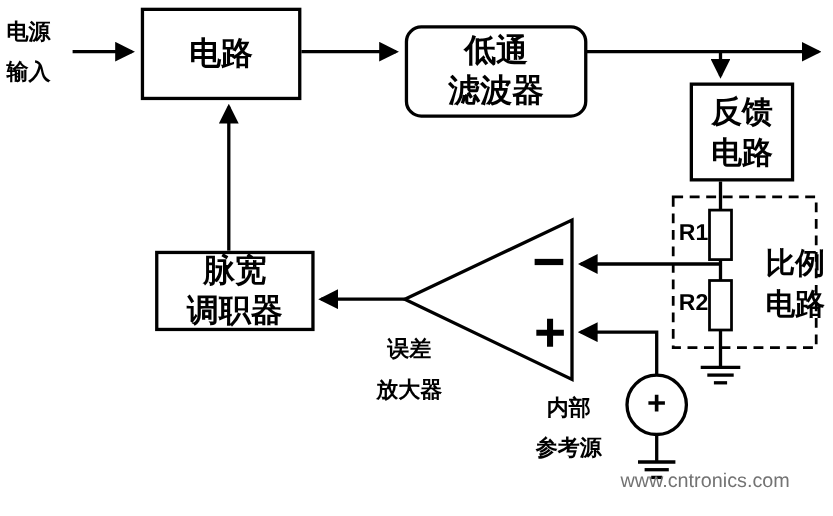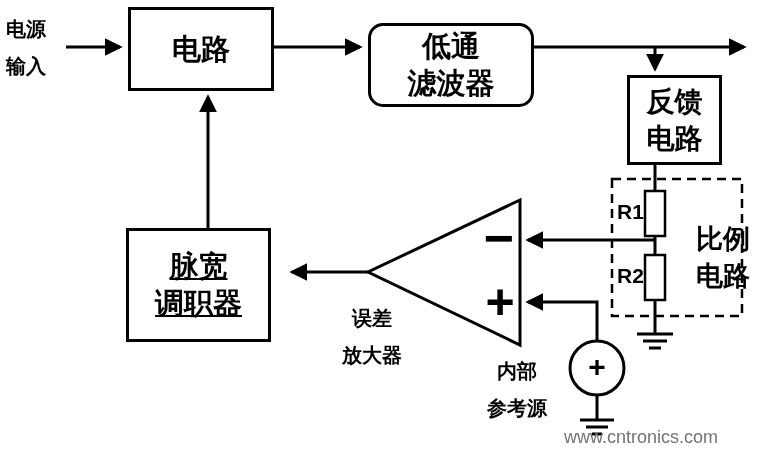--- a/index.html
+++ b/index.html
@@ -80,21 +80,21 @@
   <div class="block" style="left:368px; top:23px; width:166px; height:84px;border-radius:15px;">
     <span class="ln">低通</span>
     <span class="ln">滤波器</span>
   </div>
 
   <div class="block" style="left:611px; top:75px; width:95px; height:90px;margin-left:16px;">
     <span class="ln" style="font-size:28px;">反馈</span>
     <span class="ln" style="font-size:28px;">电路</span>
   </div>
 
-  <div class="block" style="left:126px; top:228px; width:145px; height:114px;text-decoration:underline;">
+  <div class="block" style="left:141px; top:228px; width:145px; height:73px;">
     <span class="ln">脉宽</span>
     <span class="ln">调职器</span>
   </div>
 
   <div class="txt" style="left:6px; top:11px;">
     <span class="ln">电源</span>
     <span class="ln">输入</span>
   </div>
 
   <div class="txt center" style="left:452px; top:353px; width:130px;">

